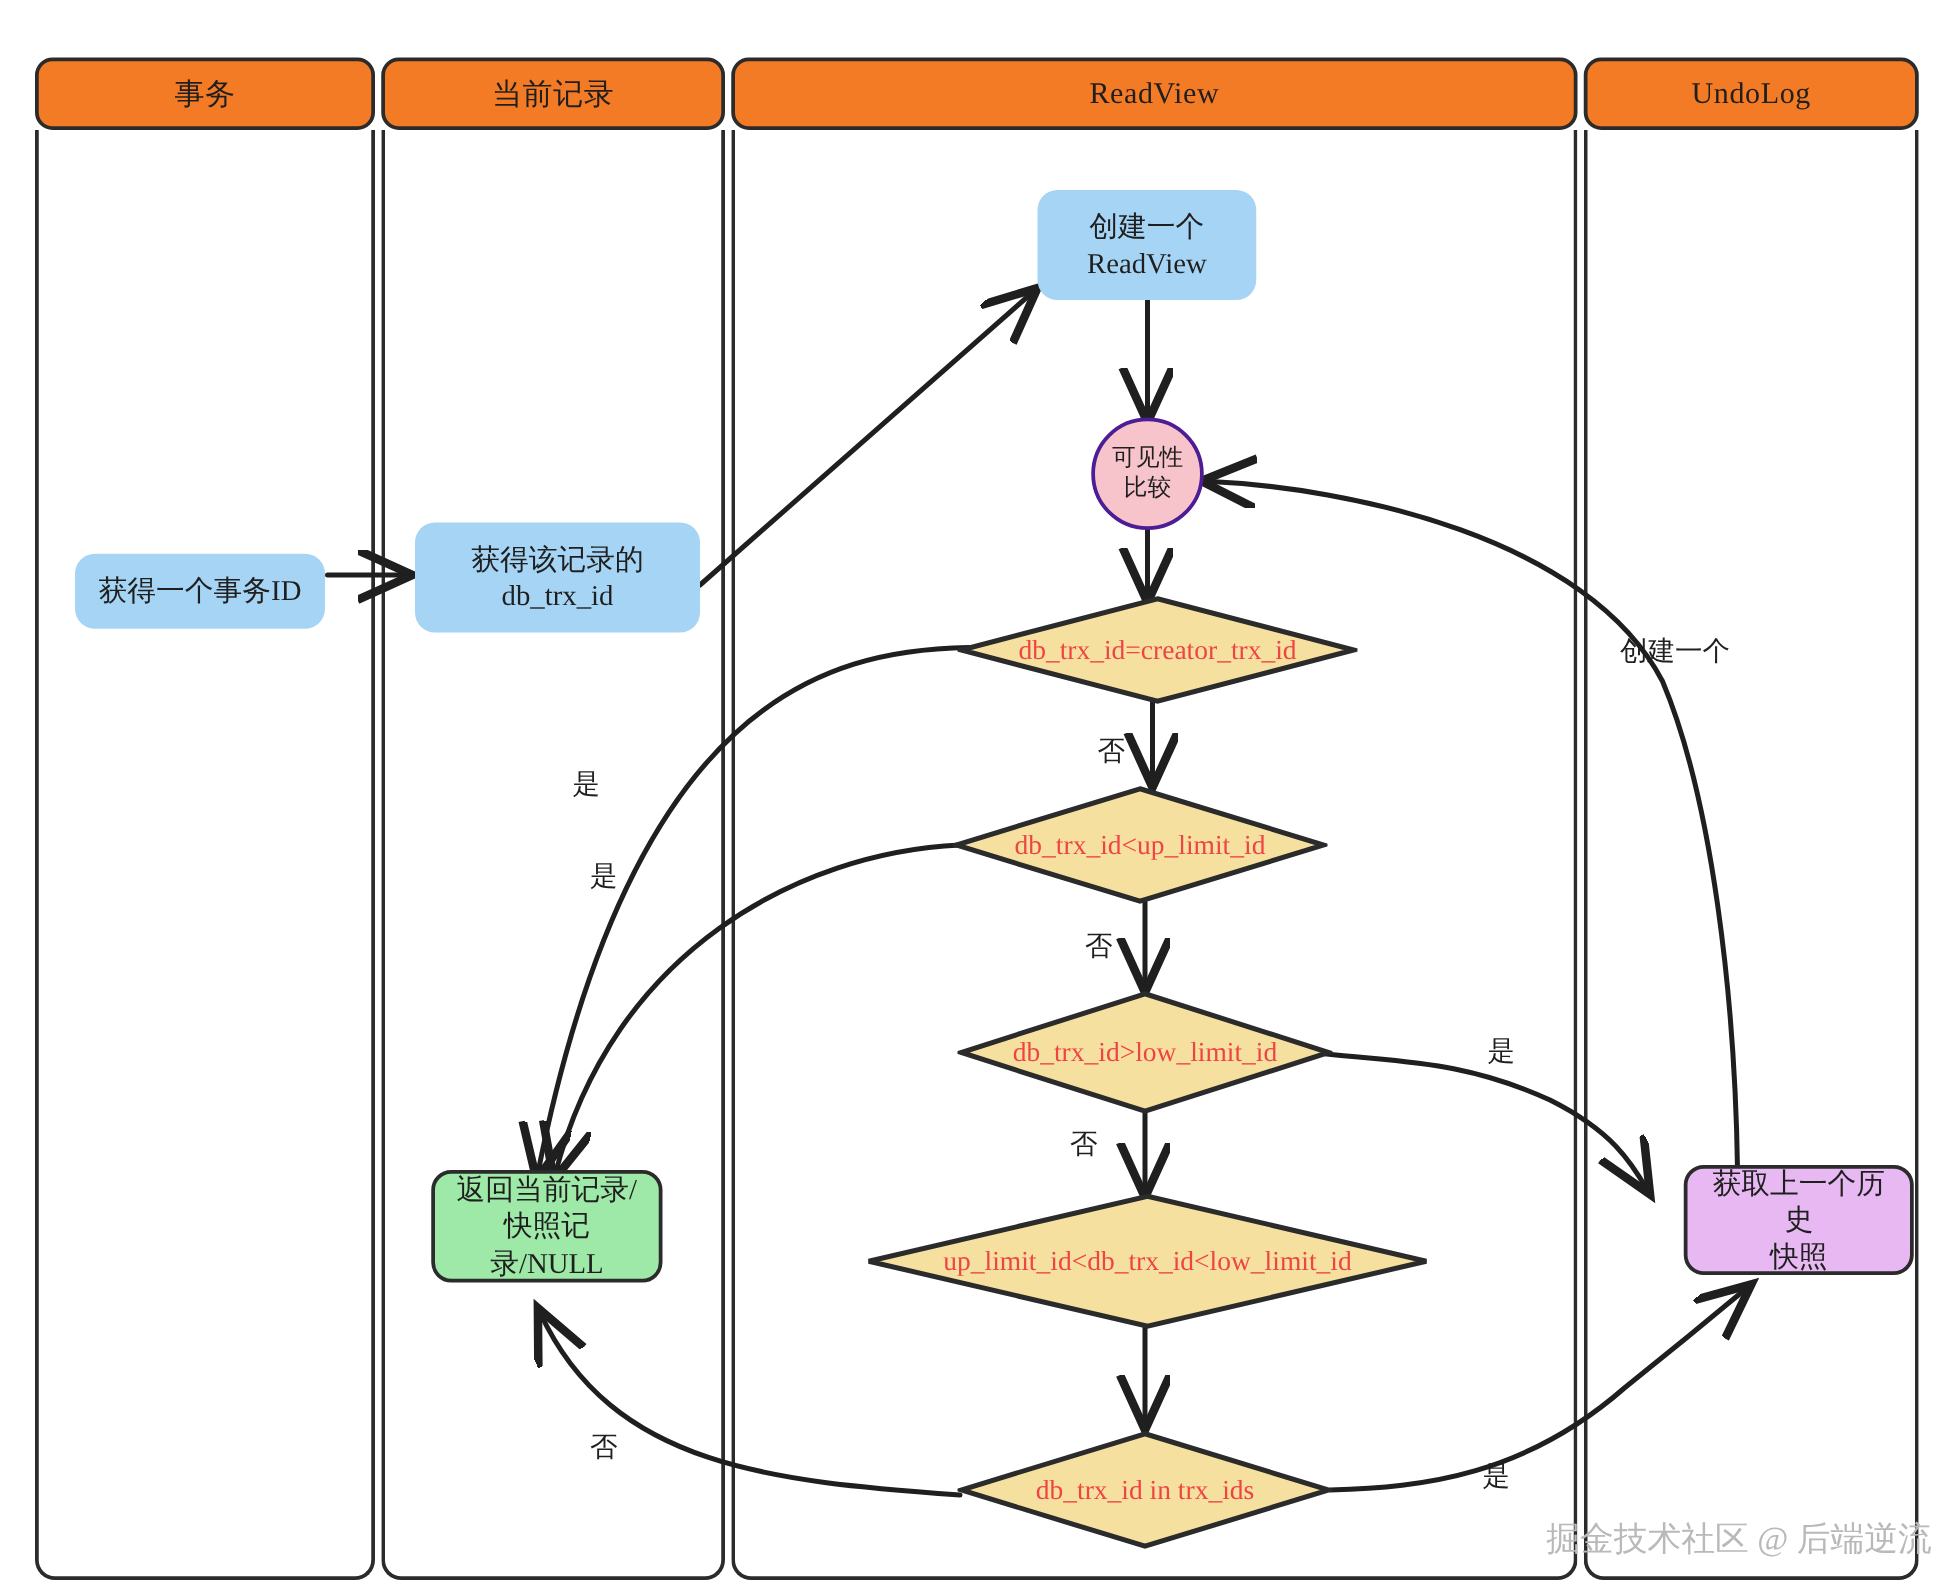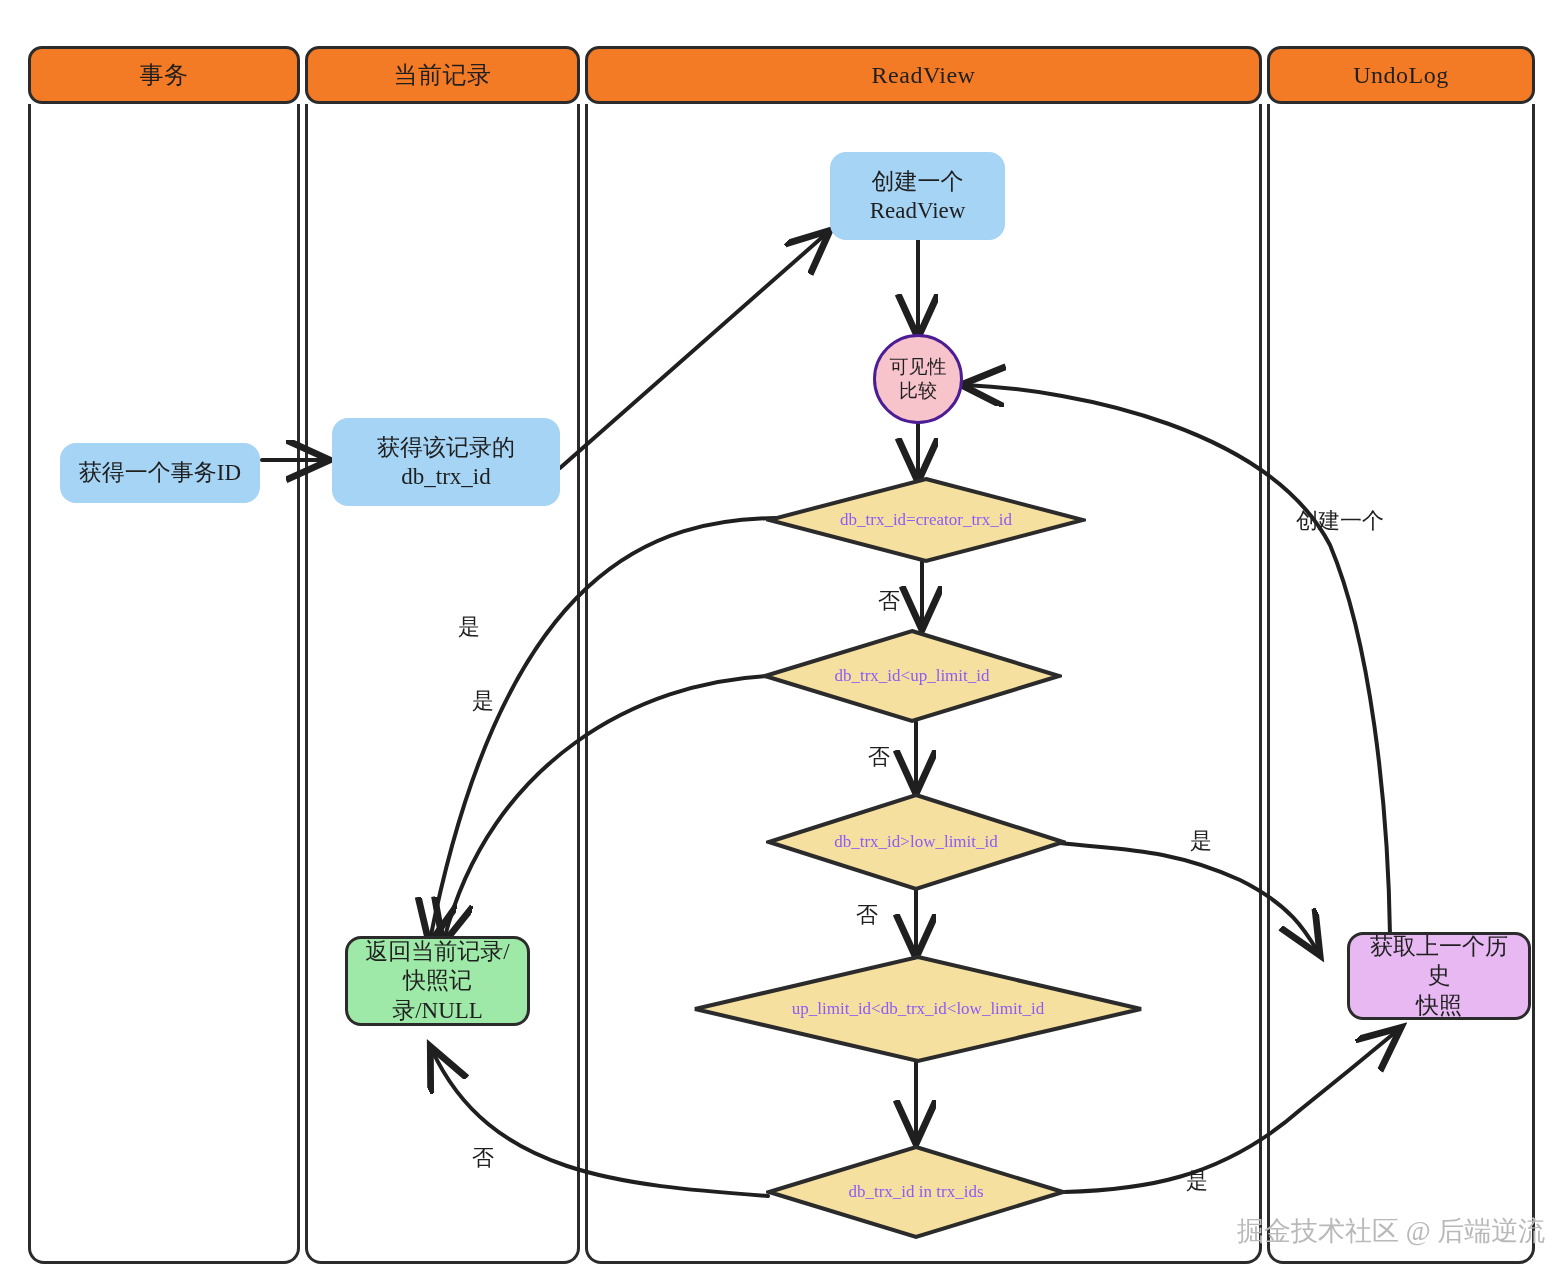--- a/index.html
+++ b/index.html
@@ -72,22 +72,22 @@
   }
   .diamond-wrap { background: transparent; }
   .diamond-svg {
     position: absolute;
     left: 0; top: 0;
     width: 100%; height: 100%;
   }
   .diamond-label {
     position: relative;
     z-index: 2;
-    font-size: 17px;
-    color: #8b5cf6;
+    font-size: 22px;
+    color: #ef4444;
     white-space: nowrap;
   }
   .edge-label {
     position: absolute;
     font-size: 22px;
     color: #1f1f1f;
     z-index: 4;
     white-space: nowrap;
   }
   .watermark {

